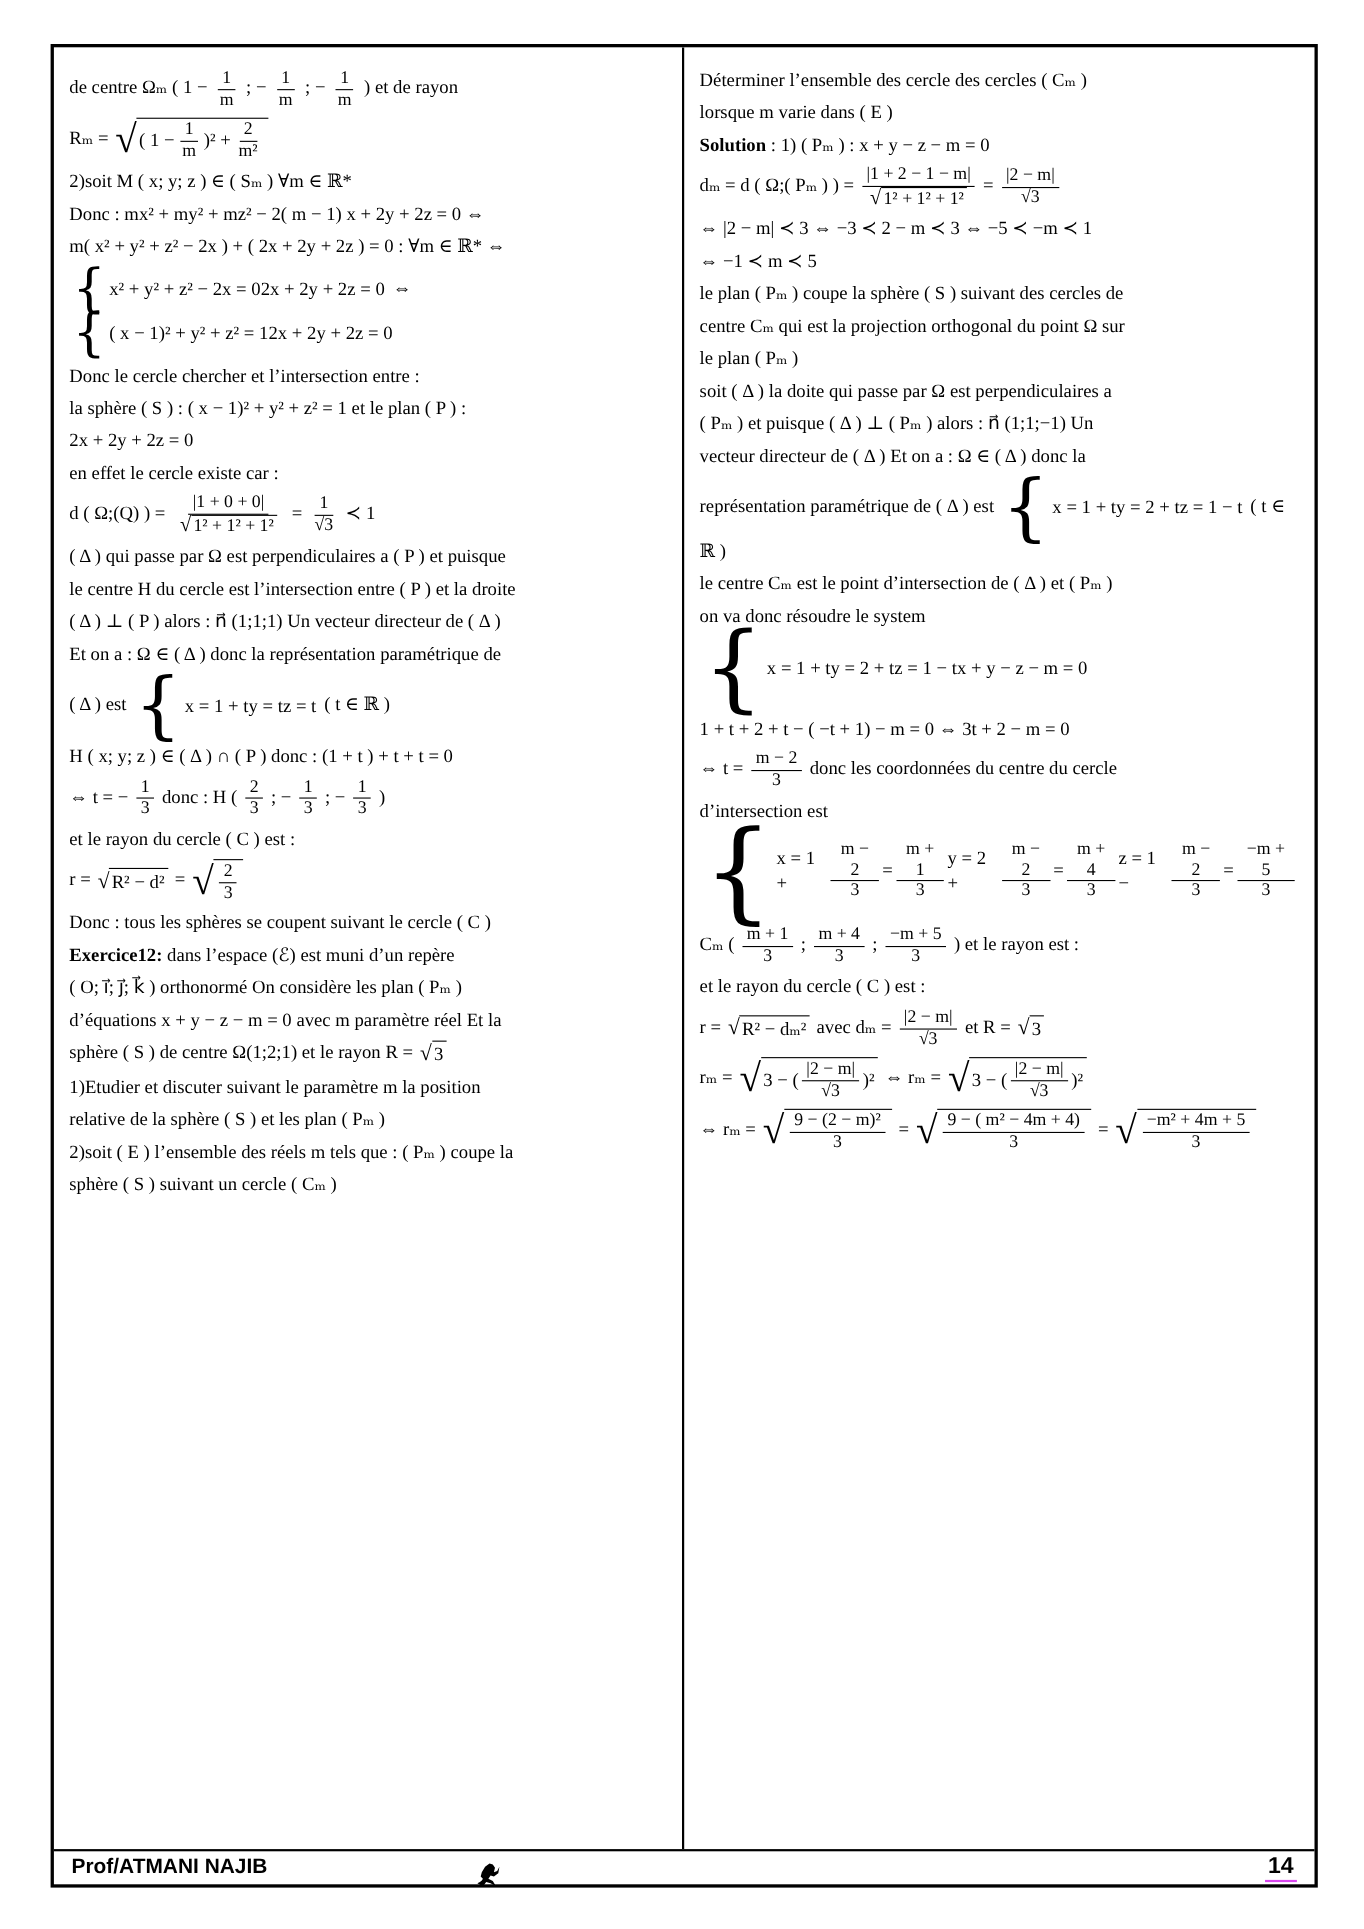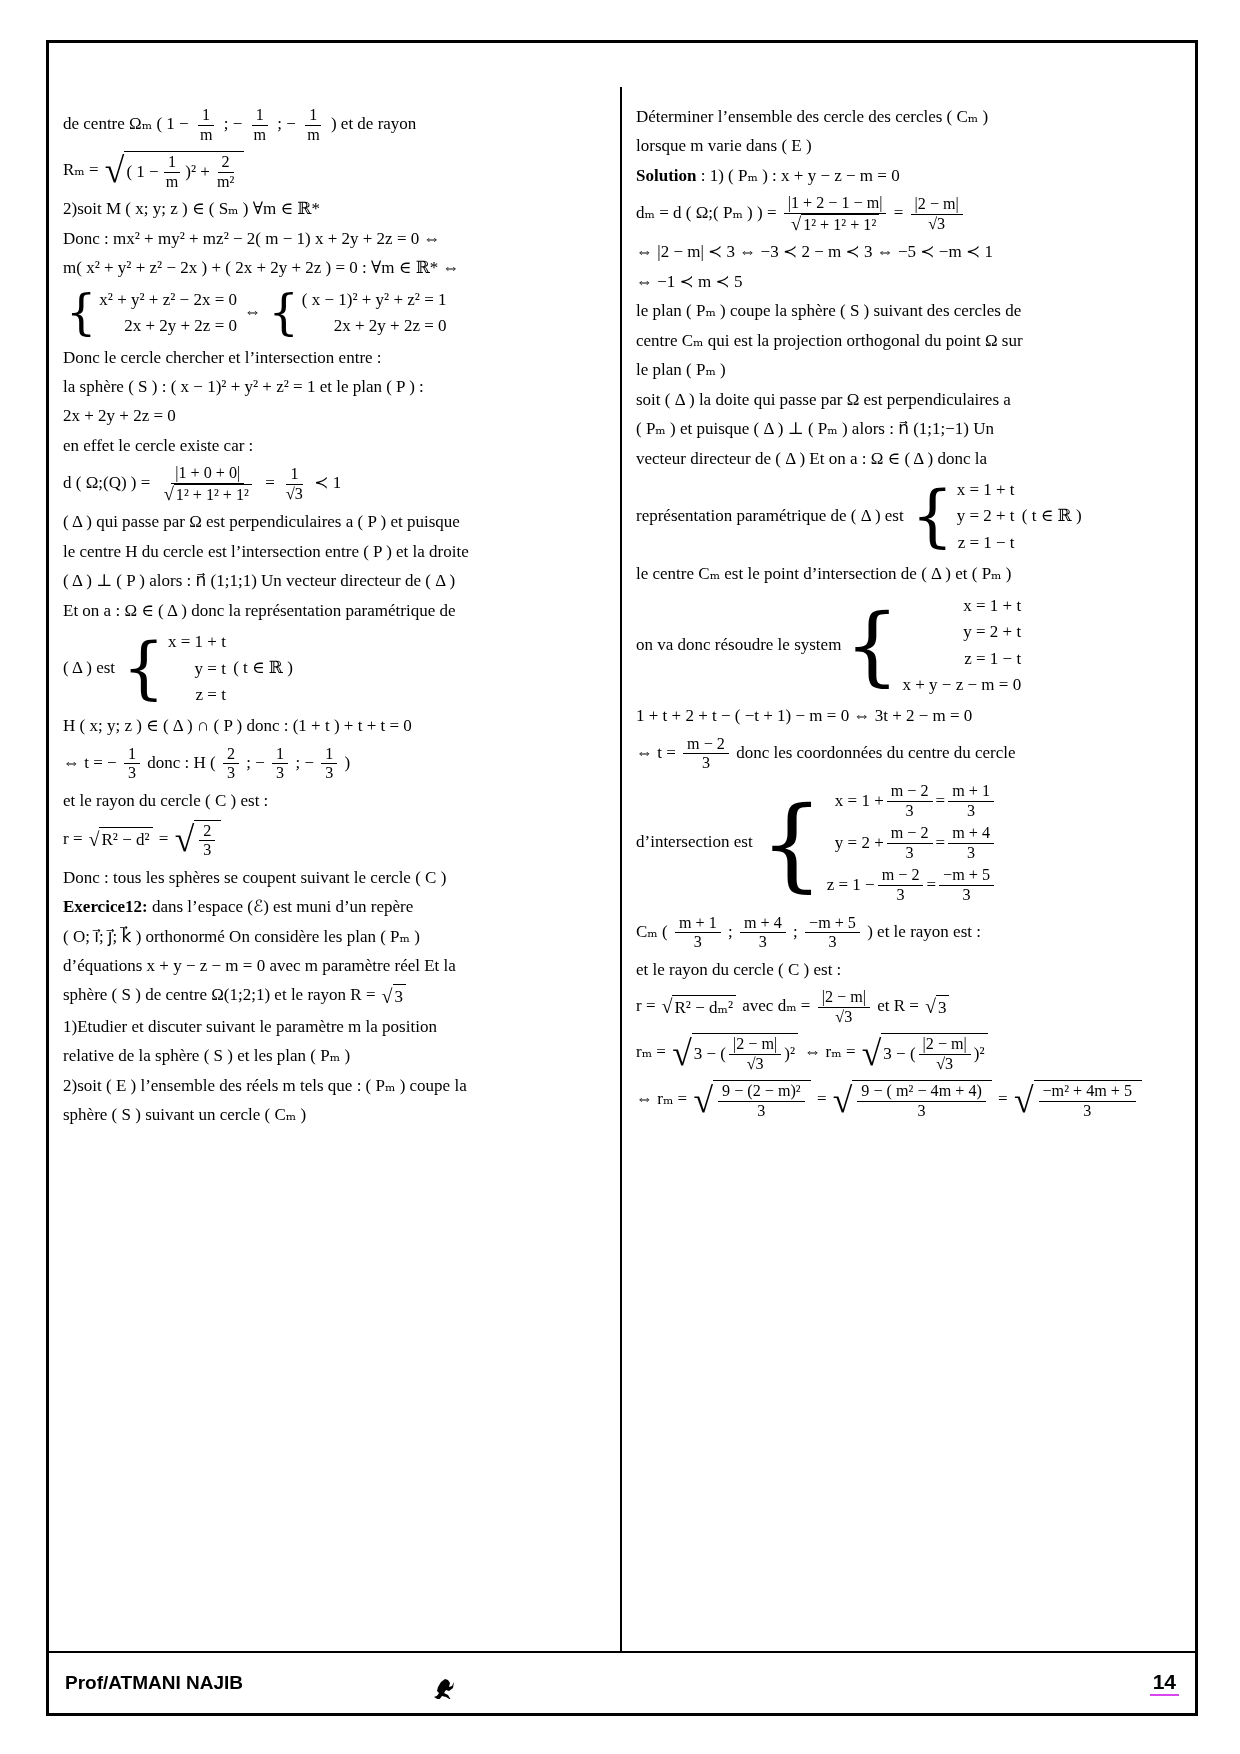--- a/index.html
+++ b/index.html
@@ -5,40 +5,40 @@
   html,body{margin:0;padding:0;}
   body{
     width:1240px;height:1754px;background:#ffffff;color:#000;
     font-family:"Liberation Serif","DejaVu Serif","DejaVu Sans",serif;
     position:relative;overflow:hidden;
   }
   .frame{
     position:absolute;left:46px;top:40px;width:1152px;height:1676px;
     border:3px solid #000;box-sizing:border-box;display:flex;flex-direction:column;background:#fff;
   }
-  .columns{flex:1;display:flex;overflow:hidden;margin-top:44px;}
+  .columns{flex:1;display:flex;overflow:hidden;}
   .col{width:50%;box-sizing:border-box;padding:12px 12px 0 14px;font-size:17px;line-height:1.32;overflow:hidden;}
   .col-left{border-right:2px solid #000;}
   .line{margin:7px 0;}
   .bold{font-weight:bold;}
   .frac{
     display:inline-flex;flex-direction:column;align-items:center;vertical-align:middle;
     margin:0 3px;line-height:1.15;font-size:0.95em;text-align:center;
   }
   .num{border-bottom:1.4px solid #000;padding:0 4px;display:inline-flex;align-items:center;}
   .den{padding:0 4px;display:inline-flex;align-items:center;}
   .sqrt{display:inline-flex;align-items:stretch;vertical-align:middle;margin:0 2px;}
   .radsign{display:flex;align-items:center;line-height:1;font-size:1.15em;}
   .radbody{border-top:1.4px solid #000;padding:1px 3px 0 2px;display:inline-flex;align-items:center;}
   .system{display:inline-flex;align-items:center;vertical-align:middle;margin:0 3px;}
   .brace{line-height:0.85;font-weight:400;margin-right:3px;font-family:"DejaVu Serif",serif;}
-  .rows{display:inline-flex;flex-direction:column;align-items:flex-end;}
+  .rows{display:inline-flex;flex-direction:row;align-items:flex-start;}
   .row{display:inline-flex;align-items:center;padding:2px 0;}
   .footer{
-    border-top:2px solid #000;height:62px;display:flex;align-items:center;
+    border-top:2px solid #000;height:32px;display:flex;align-items:center;
     padding:0 16px;box-sizing:border-box;flex:none;
     font-family:"Liberation Sans","DejaVu Sans",sans-serif;font-weight:bold;font-size:19px;
   }
   .logo{margin-left:185px;display:inline-flex;align-items:center;}
   .page-num{margin-left:auto;font-size:21px;border-bottom:2px solid #d946ef;padding:0 3px;}
 </style>
 </head>
 <body>
 
 <div class="frame">

